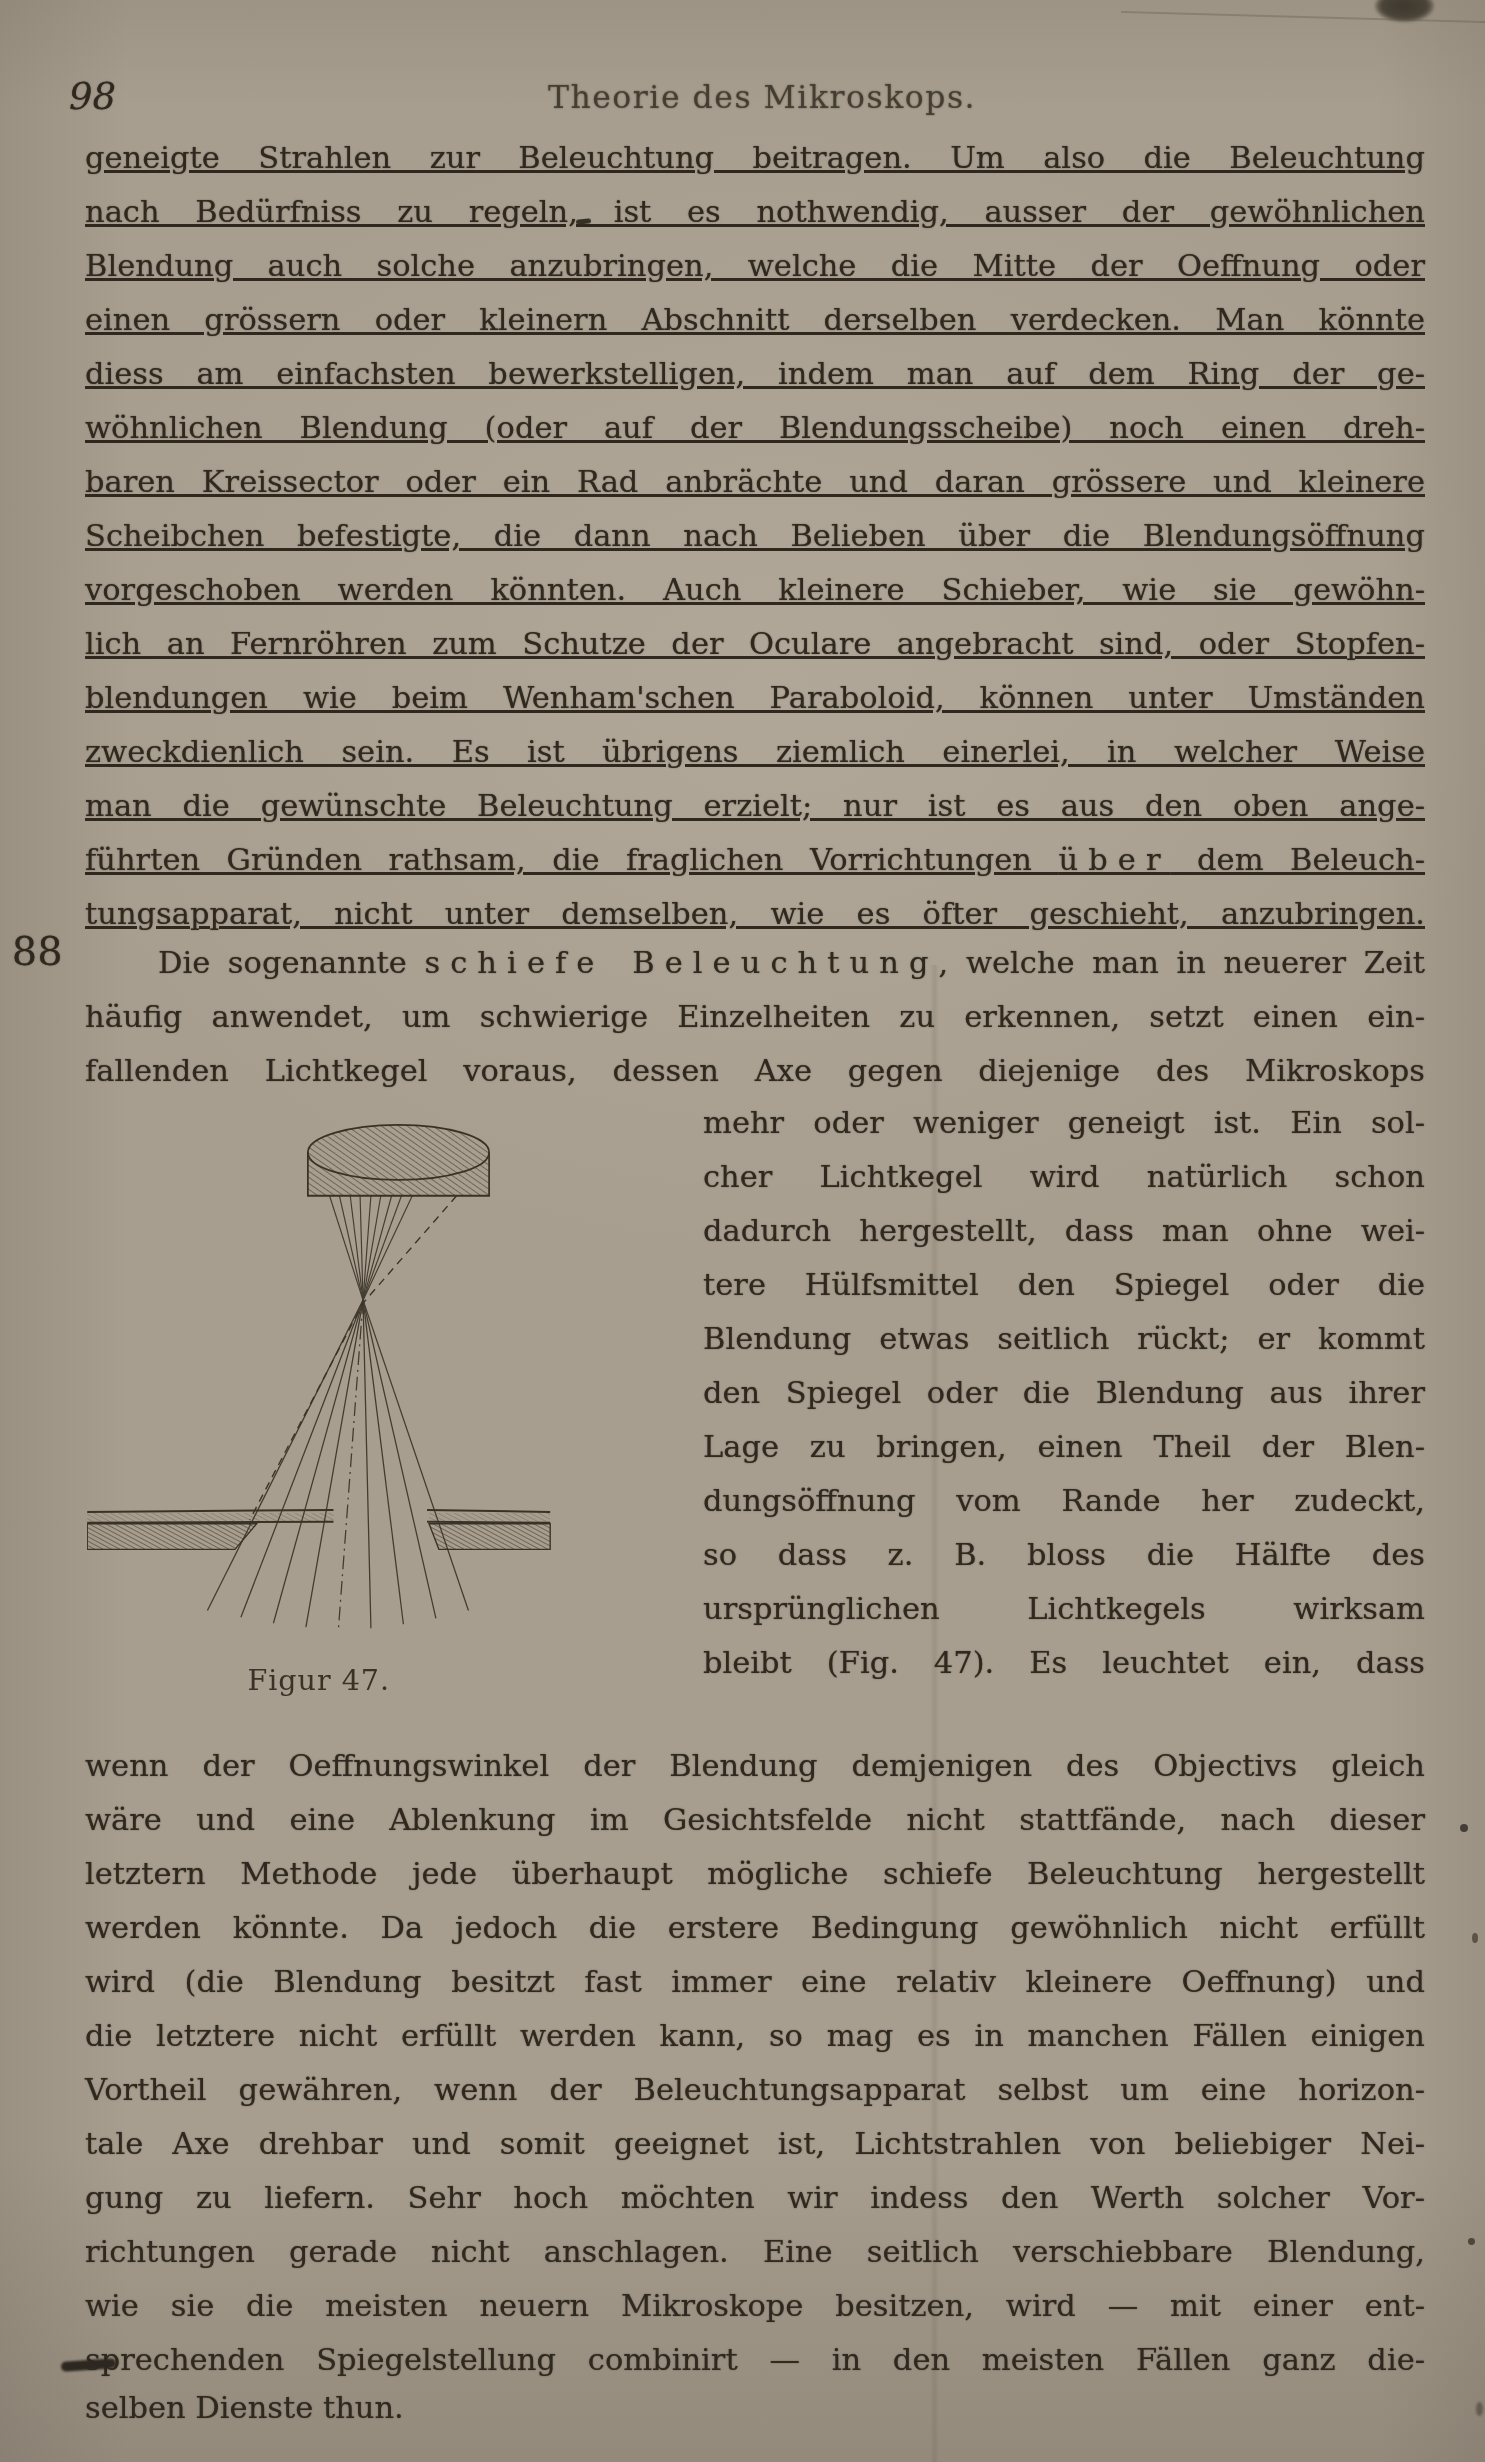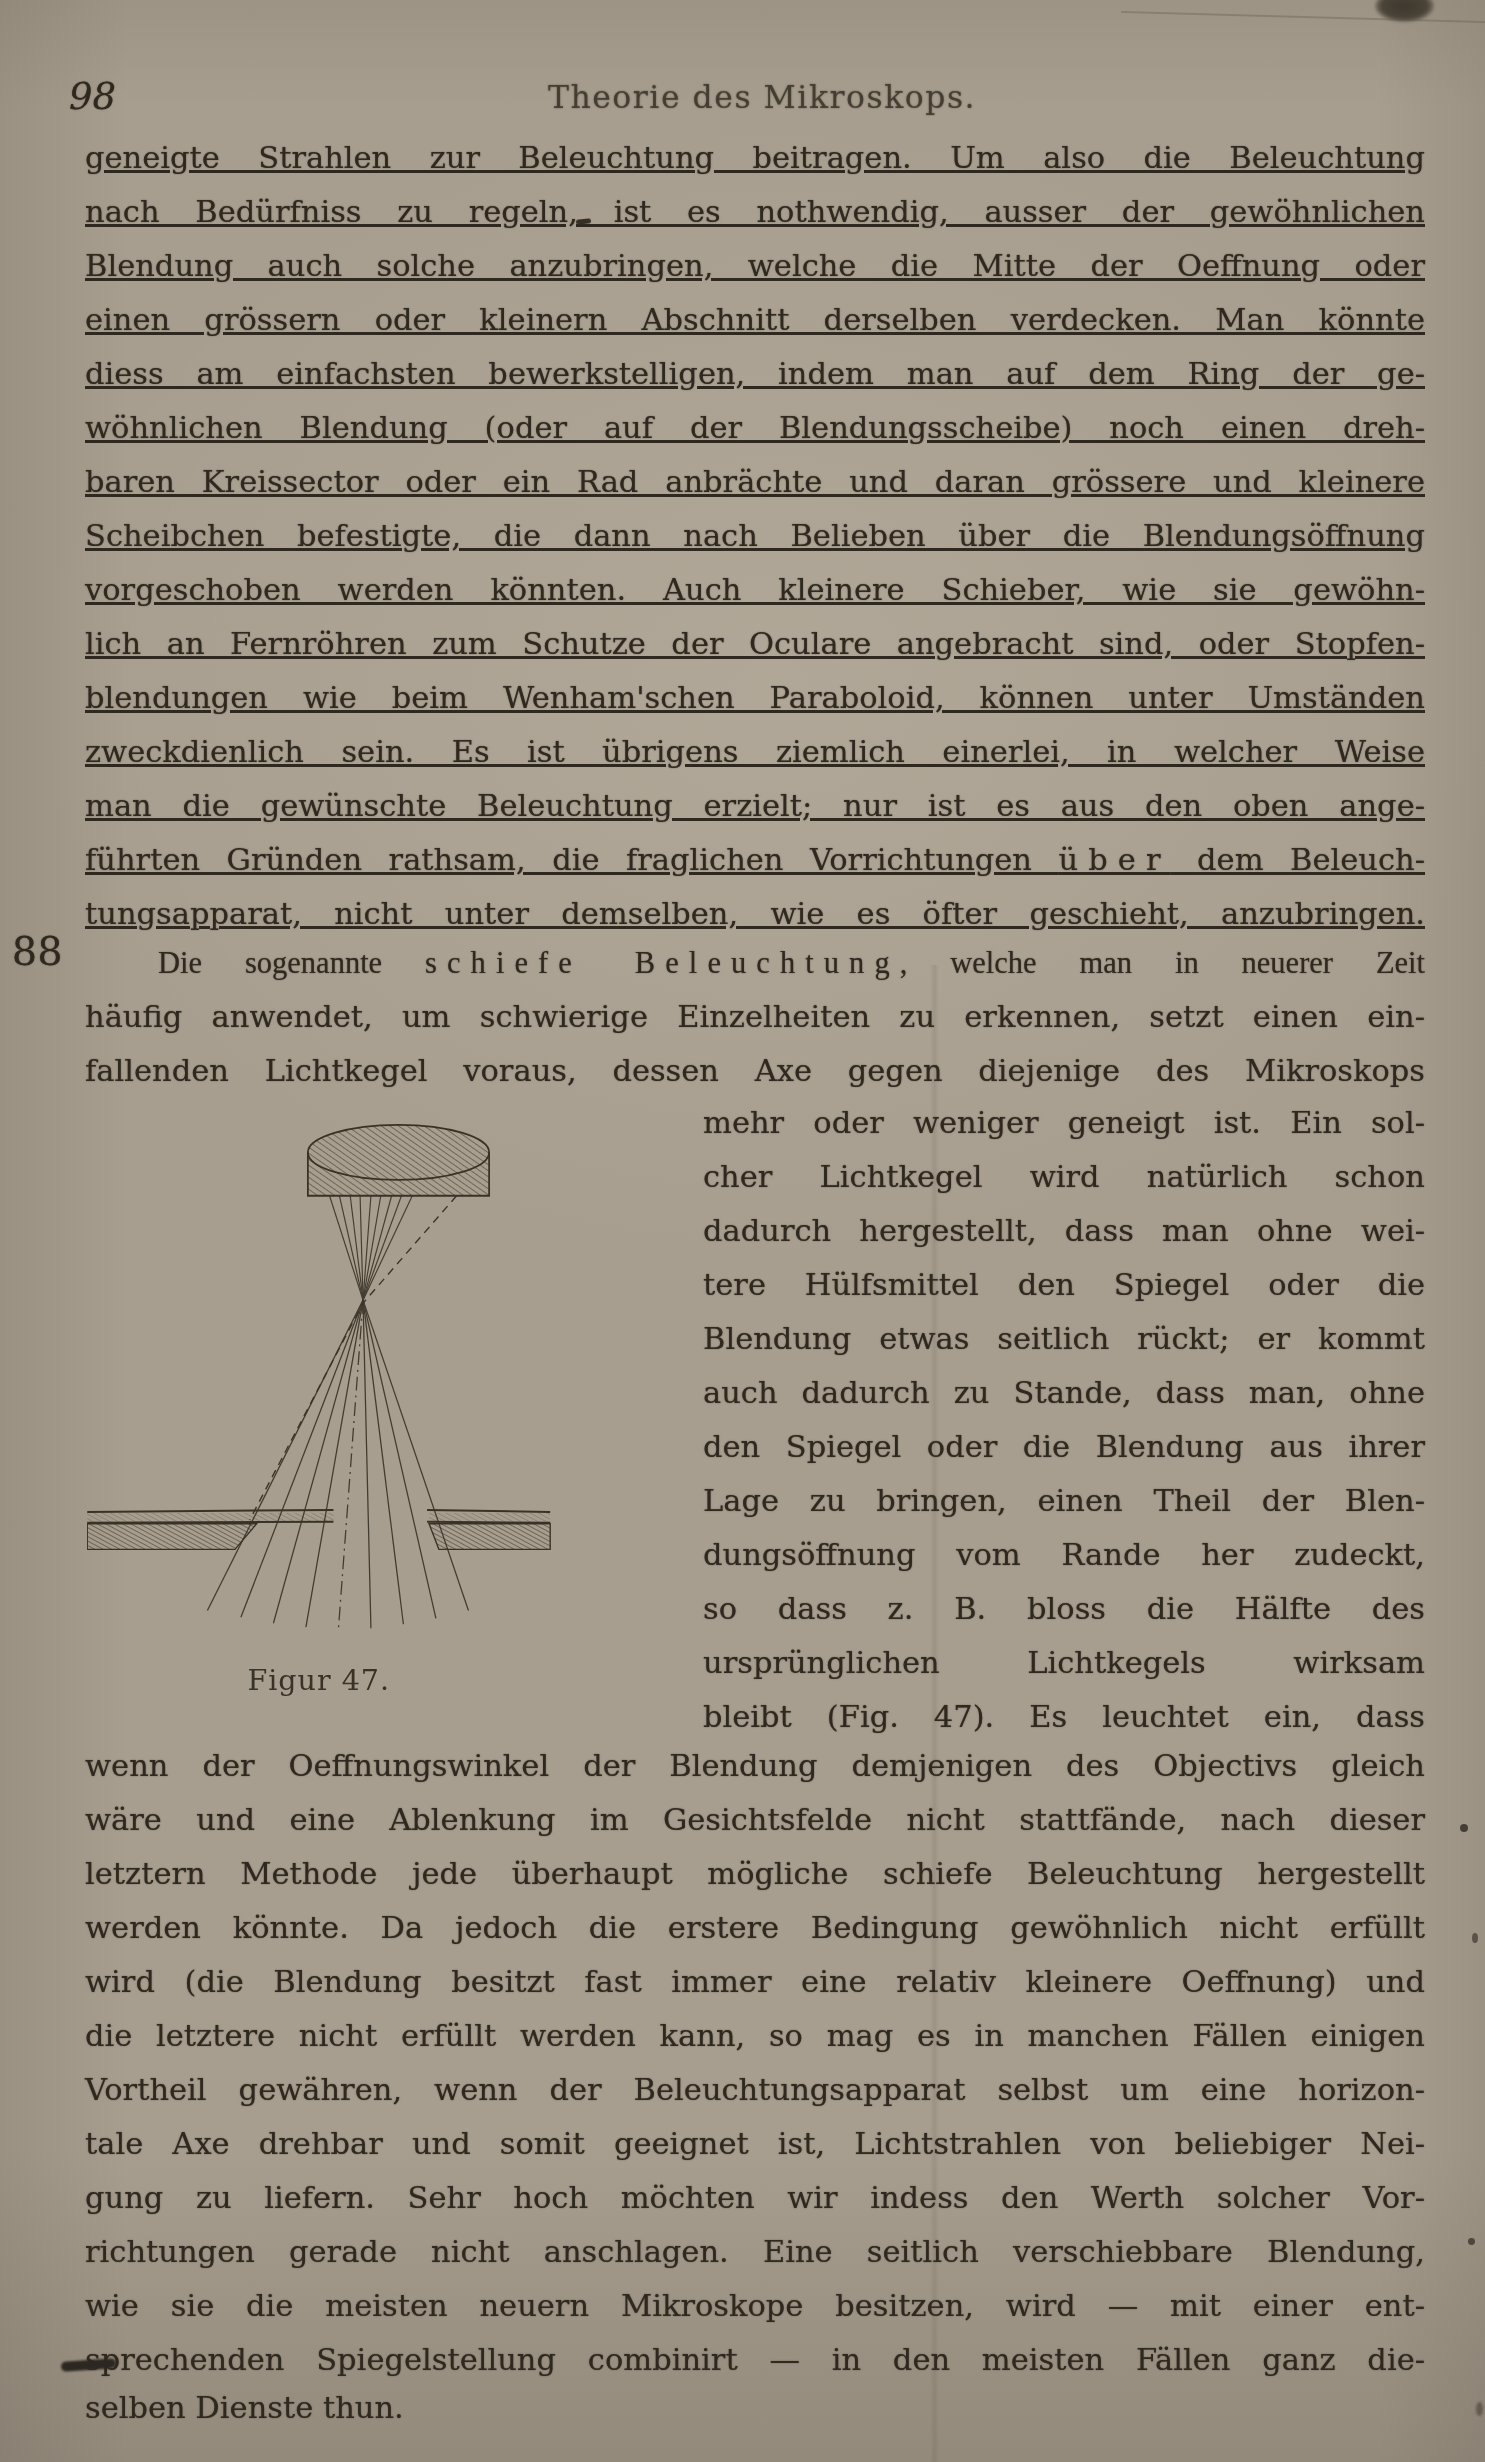--- a/index.html
+++ b/index.html
@@ -23,21 +23,21 @@
   .marginnum{position:absolute;left:11.8px;top:928px;font-size:40px;}
   .block{position:absolute;left:85px;width:1340px;}
   #para1{top:131px;text-decoration:underline;}
   #para2a{top:936px;}
   #col{position:absolute;left:703px;top:1096px;width:722px;}
   #para2b{top:1739px;}
   #lastline{top:2381px;}
   .line{height:54px;line-height:54px;font-size:30.5px;
         text-align:justify;text-align-last:justify;}
   .last-left{text-align-last:left;}
-  .indent{padding-left:73px;font-family:Liberation Serif, serif;}
+  .indent{padding-left:73px;}
   .sperr{letter-spacing:0.33em;}
   
   #fig{position:absolute;left:87px;top:1113px;}
   #fig text{font-family:"DejaVu Serif","Liberation Serif",serif;}
   
   .blob{position:absolute;left:1375px;top:-9.9px;width:59px;height:31.5px;border-radius:50%;
         background:radial-gradient(ellipse at center,#3e382e 0%,#4a4338 55%,rgba(74,67,56,0) 80%);
         filter:blur(1.5px);}
   .crease{position:absolute;left:1121px;top:15.8px;width:364px;height:2px;
           background:rgba(85,76,64,0.30);transform:rotate(1.6deg);filter:blur(0.6px);}
@@ -141,21 +141,20 @@
     </g>
     <text x="235" y="586" text-anchor="middle" font-size="29" letter-spacing="1" fill="rgba(44,38,28,0.9)">Figur 47.</text>
   </svg>
 
   <div id="col" class="ink">
       <div class="line">mehr oder weniger geneigt ist.  Ein sol-</div>
       <div class="line">cher Lichtkegel wird natürlich schon</div>
       <div class="line">dadurch hergestellt, dass man ohne wei-</div>
       <div class="line">tere Hülfsmittel den Spiegel oder die</div>
       <div class="line">Blendung etwas seitlich rückt; er kommt</div>
-      <div class="line">auch dadurch zu Stande, dass man, ohne</div>
       <div class="line">den Spiegel oder die Blendung aus ihrer</div>
       <div class="line">Lage zu bringen, einen Theil der Blen-</div>
       <div class="line">dungsöffnung vom Rande her zudeckt,</div>
       <div class="line">so dass z. B. bloss die Hälfte des</div>
       <div class="line">ursprünglichen Lichtkegels wirksam</div>
       <div class="line">bleibt (Fig. 47).  Es leuchtet ein, dass</div>
     </div>
 
   <div class="block ink" id="para2b">
       <div class="line">wenn der Oeffnungswinkel der Blendung demjenigen des Objectivs gleich</div>

